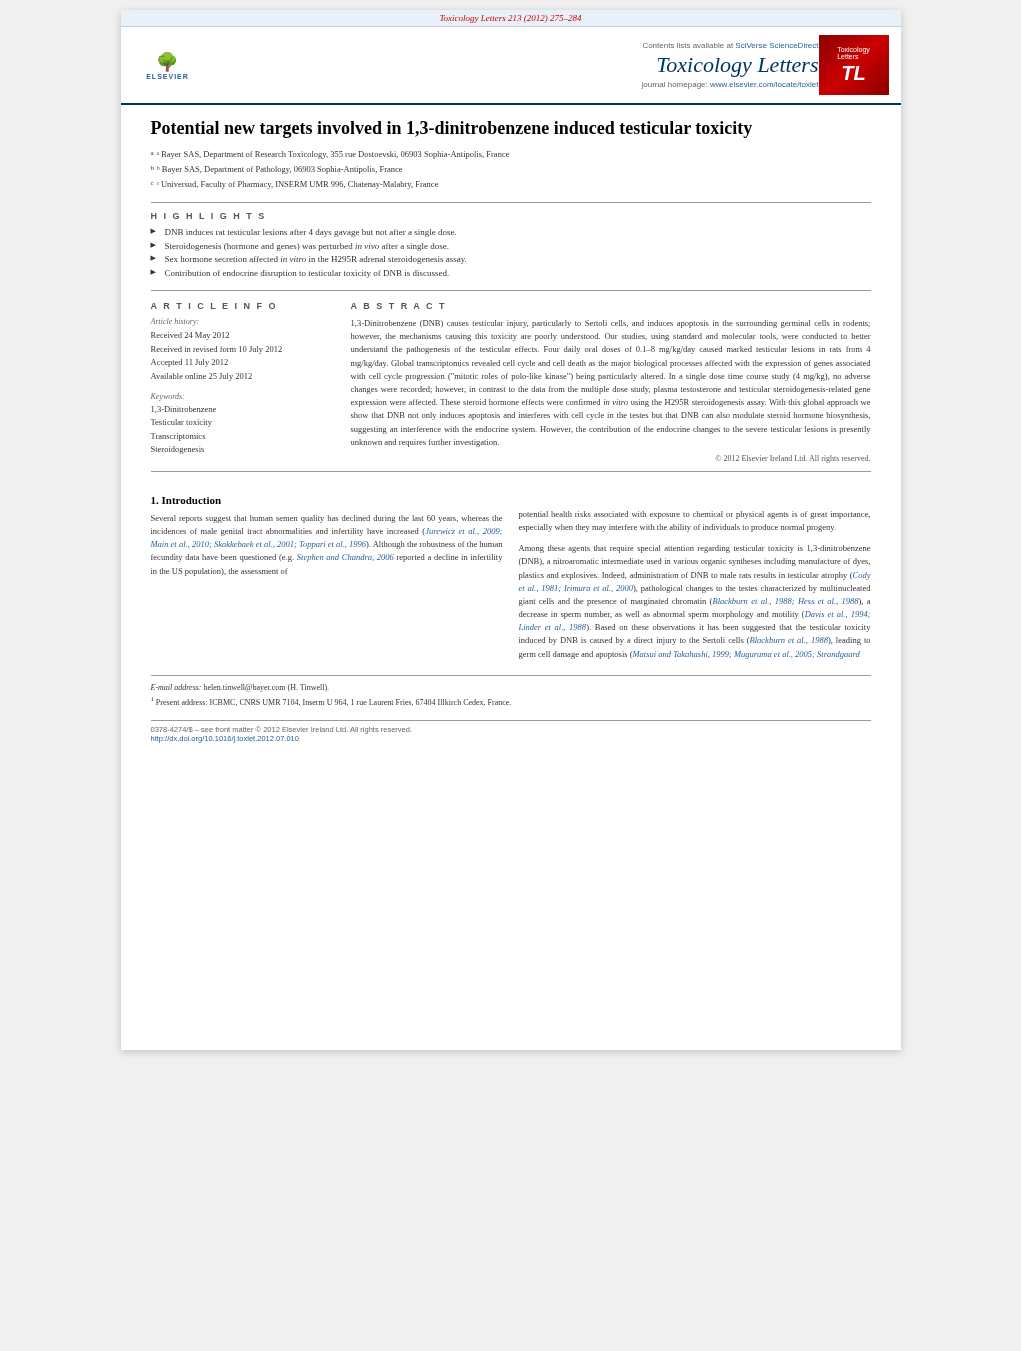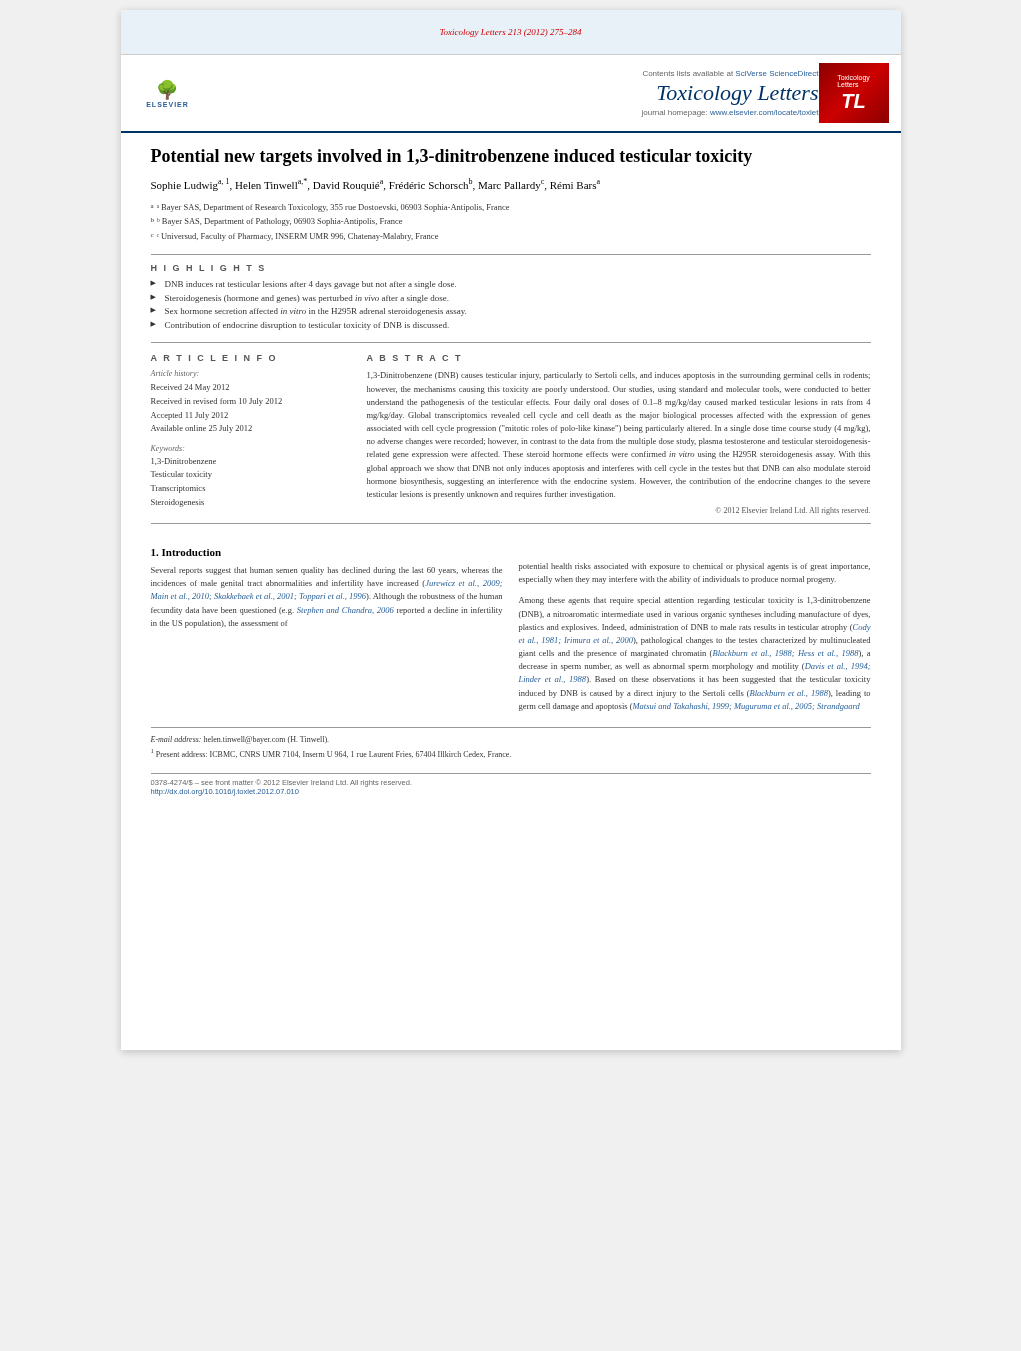--- a/index.html
+++ b/index.html
@@ -15,21 +15,21 @@
       width: 780px;
       min-height: 1040px;
       padding: 0;
       box-shadow: 0 2px 8px rgba(0,0,0,0.2);
       position: relative;
     }
     
     .journal-header-bar {
       background: #e8f0f8;
       text-align: center;
-      padding: 17px 0;
+      padding: 3px 0;
       font-size: 9px;
       color: #c00;
       font-style: italic;
       border-bottom: 1px solid #ccc;
     }
     .journal-top {
       display: flex;
       align-items: center;
       padding: 8px 12px;
       border-bottom: 2px solid #003366;
@@ -155,21 +155,21 @@
     }
     .highlight-item::before {
       content: '▶';
       position: absolute;
       left: 0;
       font-size: 7px;
       color: #333;
     }
     .two-col {
       display: flex;
-      gap: 16px;
+      gap: 0;
       margin-top: 10px;
     }
     .article-info-col {
       width: 200px;
       flex-shrink: 0;
     }
     .abstract-col {
       flex: 1;
     }
     .col-label {
@@ -305,28 +305,20 @@
     <div class="journal-logo-box">
       <div style="font-size:7px;margin-bottom:2px;">Toxicology<br>Letters</div>
       <div class="journal-logo-tl">TL</div>
     </div>
   </div>
 
   <div class="page-content">
 
     <div class="article-title">Potential new targets involved in 1,3-dinitrobenzene induced testicular toxicity</div>
 
-    <div class="authors">
-      Sophie Ludwig<sup class="author-super">a, 1</sup>,
-      Helen Tinwell<sup class="author-super">a,*</sup>,
-      David Rouquié<sup class="author-super">a</sup>,
-      Frédéric Schorsch<sup class="author-super">b</sup>,
-      Marc Pallardy<sup class="author-super">c</sup>,
-      Rémi Bars<sup class="author-super">a</sup>
-    </div>
 
     <div class="affiliations">
       <div class="affil-line">
         <span><sup>a</sup></span>
         <span>ᵃ Bayer SAS, Department of Research Toxicology, 355 rue Dostoevski, 06903 Sophia-Antipolis, France</span>
       </div>
       <div class="affil-line">
         <span><sup>b</sup></span>
         <span>ᵇ Bayer SAS, Department of Pathology, 06903 Sophia-Antipolis, France</span>
       </div>

